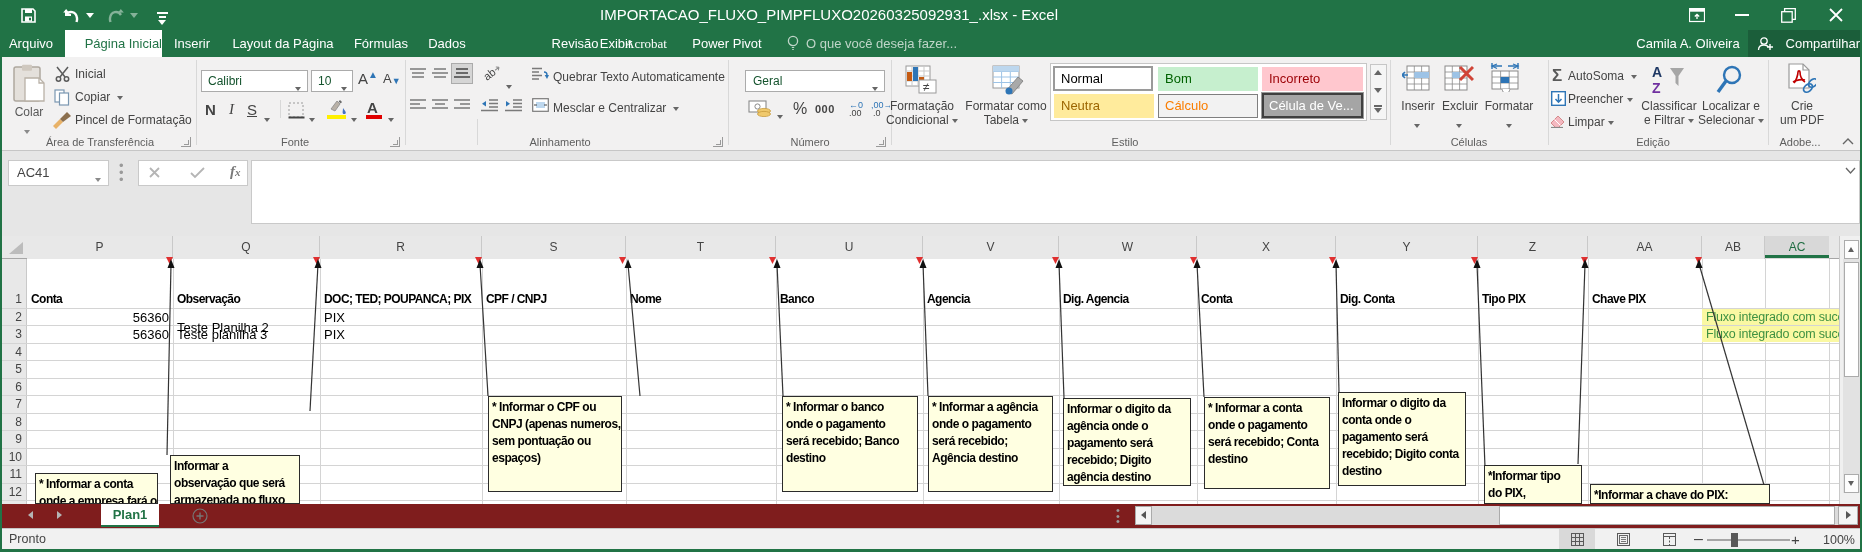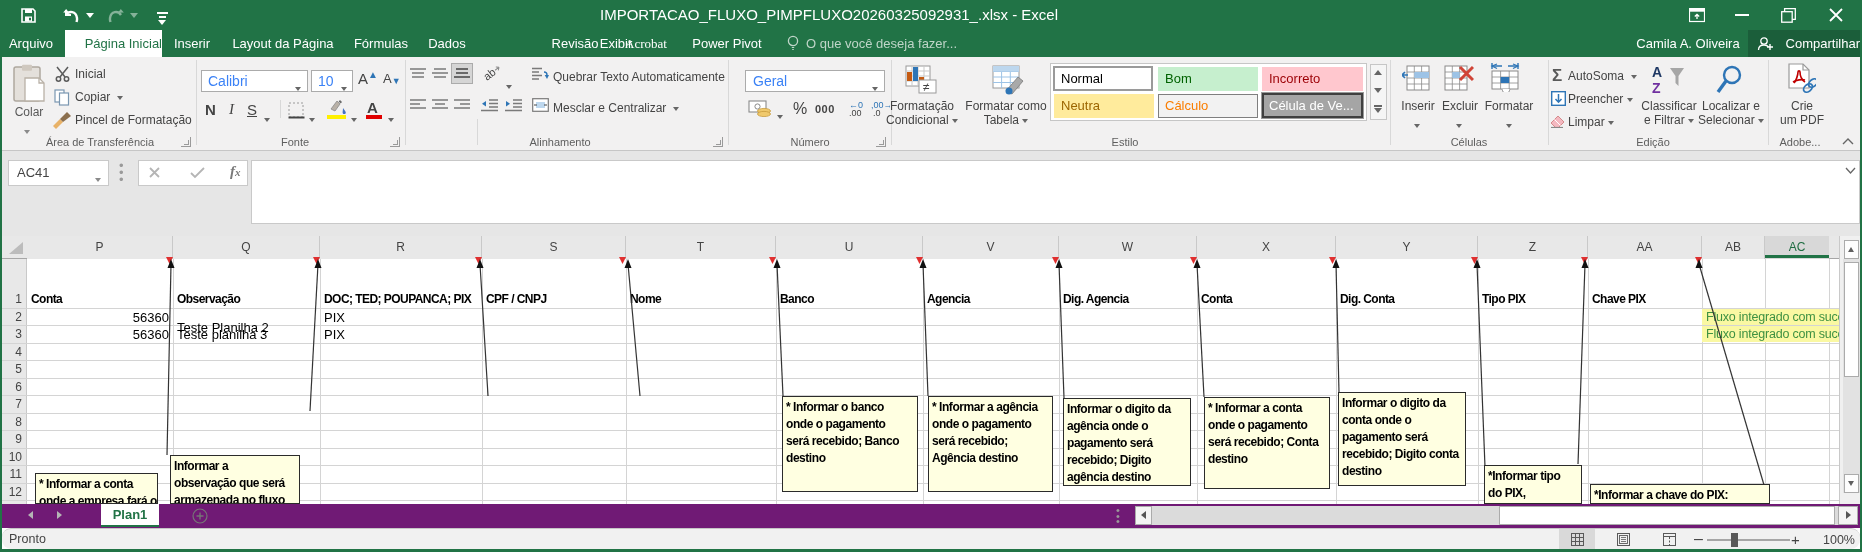--- a/index.html
+++ b/index.html
@@ -11,33 +11,33 @@
   #tabrow { position:absolute; left:0; top:30px; width:1862px; height:27px; background:#217346; }
   .rtab { position:absolute; top:0; height:27px; line-height:27px; color:#fff; font-size:13px; text-align:center; }
   #ribbon { position:absolute; left:0; top:57px; width:1862px; height:94px; background:#F2F1F1; border-bottom:1px solid #C6C6C6; }
   .gsep { position:absolute; top:3px; width:1px; height:85px; background:#D8D8D8; }
   .glabel { position:absolute; top:79px; font-size:11px; color:#5E5E5E; text-align:center; white-space:nowrap; }
   .launch { position:absolute; top:80px; width:10px; height:10px; border:1px solid #9A9A9A; border-top:none; border-left:none; }
   .launch:after{ content:""; position:absolute; right:1px; bottom:1px; width:4px; height:4px; border-right:1px solid #9A9A9A; border-bottom:1px solid #9A9A9A;}
   .rbtxt { position:absolute; font-size:12px; color:#444; white-space:nowrap; }
   .rbtxt2 { position:absolute; font-size:12px; color:#444; white-space:nowrap; text-align:center; }
   .caret { display:inline-block; width:0; height:0; border-left:3.5px solid transparent; border-right:3.5px solid transparent; border-top:4px solid #666; vertical-align:middle; }
-  .combo { position:absolute; background:#fff; border:1px solid #ABABAB; font-size:14px; color:#3b82f6; }
+  .combo { position:absolute; background:#fff; border:1px solid #ABABAB; font-size:12px; color:#14532d; }
   
   #fbar { position:absolute; left:2px; top:151px; width:1858px; height:85px; background:#E6E6E6; }
   
   #sheet { position:absolute; left:0px; top:236px; width:1862px; height:268px; background:#fff; overflow:hidden; }
   .c1 { position:absolute; top:55px; height:16px; line-height:16px; font-size:12px; letter-spacing:-0.55px; font-weight:bold; color:#000; white-space:nowrap; }
   .rn { position:absolute; left:2px; width:20px; text-align:right; font-size:12px; color:#444; height:15px; line-height:15px; }
   .colhdr { position:absolute; top:0; height:23px; background:#E8E8E8; border-right:1px solid #C9C9C9; font-size:12px; color:#444; text-align:center; line-height:23px; }
   .cellr { position:absolute; font-size:13px; color:#000; white-space:nowrap; }
   .note { position:absolute; background:#FFFFE1; border:1px solid #2b2b2b; font-size:12px; font-weight:bold; color:#000; line-height:17px; padding:2px 0 0 3px; overflow:hidden; white-space:nowrap; letter-spacing:-0.45px;}
   
-  #sheettabs { position:absolute; left:2px; top:504px; width:1858px; height:24px; background:#701a75; }
-  #statusbar { position:absolute; left:2px; top:528px; width:1858px; height:21px; background:#F1F1F1; border-top:1px solid #C6C6C6;border-radius:9px; }
+  #sheettabs { position:absolute; left:2px; top:504px; width:1858px; height:24px; background:#7f1d1d; }
+  #statusbar { position:absolute; left:2px; top:528px; width:1858px; height:21px; background:#F1F1F1; border-top:1px solid #C6C6C6; }
   #bottomedge { position:absolute; left:0; top:549px; width:1862px; height:3px; background:#217346; }
   #leftedge { position:absolute; left:0; top:57px; width:2px; height:495px; background:#217346; }
   #rightedge { position:absolute; left:1860px; top:57px; width:2px; height:495px; background:#217346; }
 </style>
 </head>
 <body>
 <div id="titlebar">
   <svg class="abs" style="left:21px;top:8px" width="15" height="15" viewBox="0 0 15 15">
     <path d="M1 1 h11 l2 2 v11 h-13 z" fill="none" stroke="#fff" stroke-width="1.6"></path>
     <rect x="4" y="8.5" width="7" height="5" fill="#fff"></rect>
@@ -464,20 +464,21 @@
         <path d="M1197,23 l3.5,9 h-7 z"></path>
         <path d="M1336,23 l3.5,9 h-7 z"></path>
         <path d="M1477,23 l3.5,9 h-7 z"></path>
         <path d="M1585,23 l3.5,9 h-7 z"></path>
         <path d="M1699,23 l3.5,9 h-7 z"></path>
     </g>
   </svg>
 
   <div class="note" style="left:35px;top:237px;width:123px;height:31px">* Informar a conta<br>onde a empresa fará o</div>
   <div class="note" style="left:170px;top:219px;width:130px;height:49px">Informar a<br>observação que será<br>armazenada no fluxo</div>
+  <div class="note" style="left:488px;top:160px;width:134px;height:96px">* Informar o CPF ou<br>CNPJ (apenas numeros,<br>sem pontuação ou<br>espaços)</div>
   <div class="note" style="left:782px;top:160px;width:136px;height:96px">* Informar o banco<br>onde o pagamento<br>será recebido; Banco<br>destino</div>
   <div class="note" style="left:928px;top:160px;width:125px;height:96px">* Informar a agência<br>onde o pagamento<br>será recebido;<br>Agência destino</div>
   <div class="note" style="left:1063px;top:162px;width:128px;height:88px">Informar o digito da<br>agência onde o<br>pagamento será<br>recebido; Digito<br>agência destino</div>
   <div class="note" style="left:1204px;top:161px;width:126px;height:92px">* Informar a conta<br>onde o pagamento<br>será recebido; Conta<br>destino</div>
   <div class="note" style="left:1338px;top:156px;width:128px;height:94px">Informar o digito da<br>conta onde o<br>pagamento será<br>recebido; Digito conta<br>destino</div>
   <div class="note" style="left:1484px;top:229px;width:98px;height:39px">*Informar tipo<br>do PIX,</div>
   <div class="note" style="left:1590px;top:248px;width:180px;height:20px">*Informar a chave do PIX:</div>
 
   <div class="abs" style="left:1840px;top:0;width:20px;height:268px;background:#F0F0F0"></div>
   <div class="abs" style="left:1843px;top:23px;width:17px;height:234px;background:#E2E2E2"></div>

